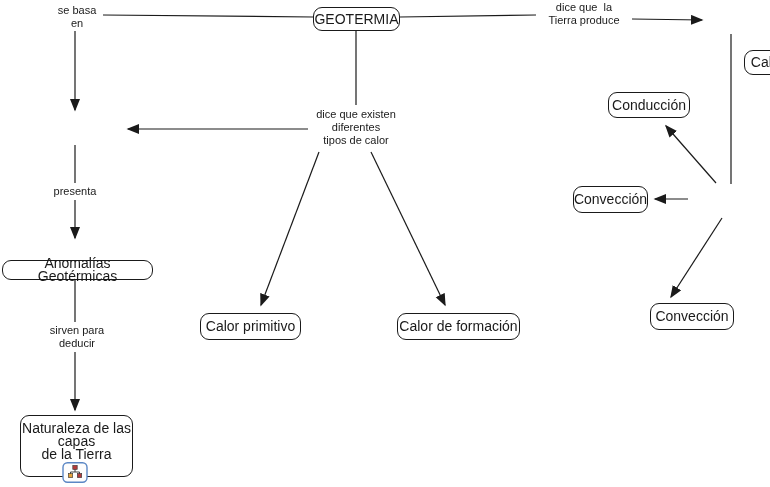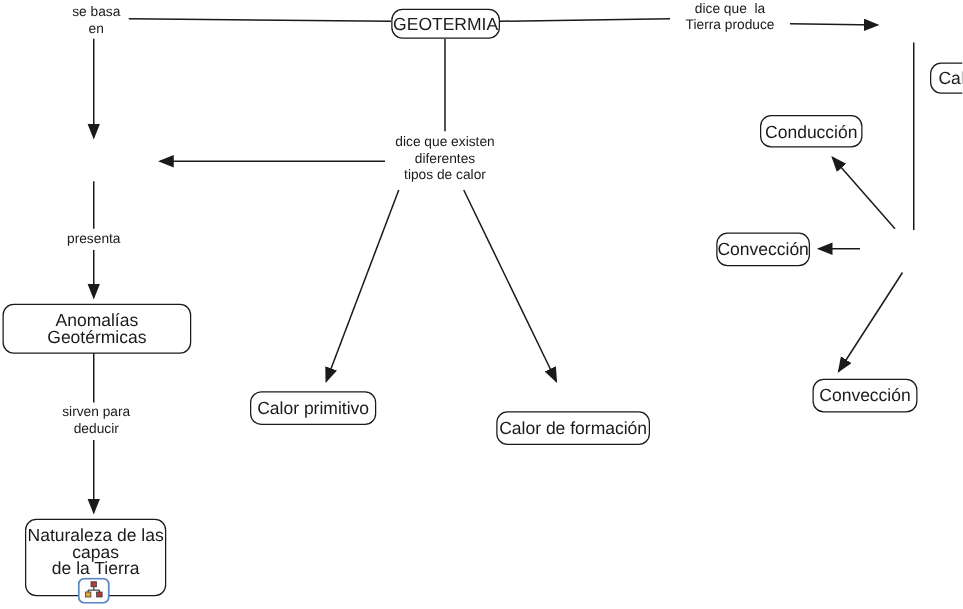--- a/index.html
+++ b/index.html
@@ -91,29 +91,29 @@
       <line x1="75" y1="200" x2="75" y2="238" marker-end="url(#arrow)"></line>
 
       <line x1="75" y1="271" x2="75" y2="322"></line>
       <line x1="75" y1="352" x2="75" y2="410" marker-end="url(#arrow)"></line>
     </g>
   </svg>
 
   <div class="node" style="left:313px; top:7px; width:87px; height:24px;">GEOTERMIA</div>
 
 
-  <div class="node" style="left:2px; top:243px; width:151px; height:40px;">Anomalías Geotérmicas</div>
+  <div class="node" style="left:2px; top:260px; width:151px; height:20px;">Anomalías Geotérmicas</div>
 
   <div class="node top-align" style="left:20px; top:415px; width:113px; height:62px;">Naturaleza de las
 capas
 de la Tierra</div>
 
   <div class="node" style="left:200px; top:313px; width:101px; height:27px;">Calor primitivo</div>
 
-  <div class="node" style="left:397px; top:313px; width:123px; height:27px;margin-top:16px;">Calor de formación</div>
+  <div class="node" style="left:397px; top:313px; width:123px; height:27px;">Calor de formación</div>
 
   <div class="node" style="left:744px; top:9px; width:47px; height:25px;margin-top:41px;">Calor</div>
 
   <div class="node" style="left:608px; top:92px; width:82px; height:26px;">Conducción</div>
 
   <div class="node" style="left:573px; top:186px; width:75px; height:27px;">Convección</div>
 
   <div class="node" style="left:614px; top:303px; width:84px; height:27px;margin-left:36px;">Convección</div>
 
   <div class="link-label" style="left:27px; top:4px; width:100px;">se basa

